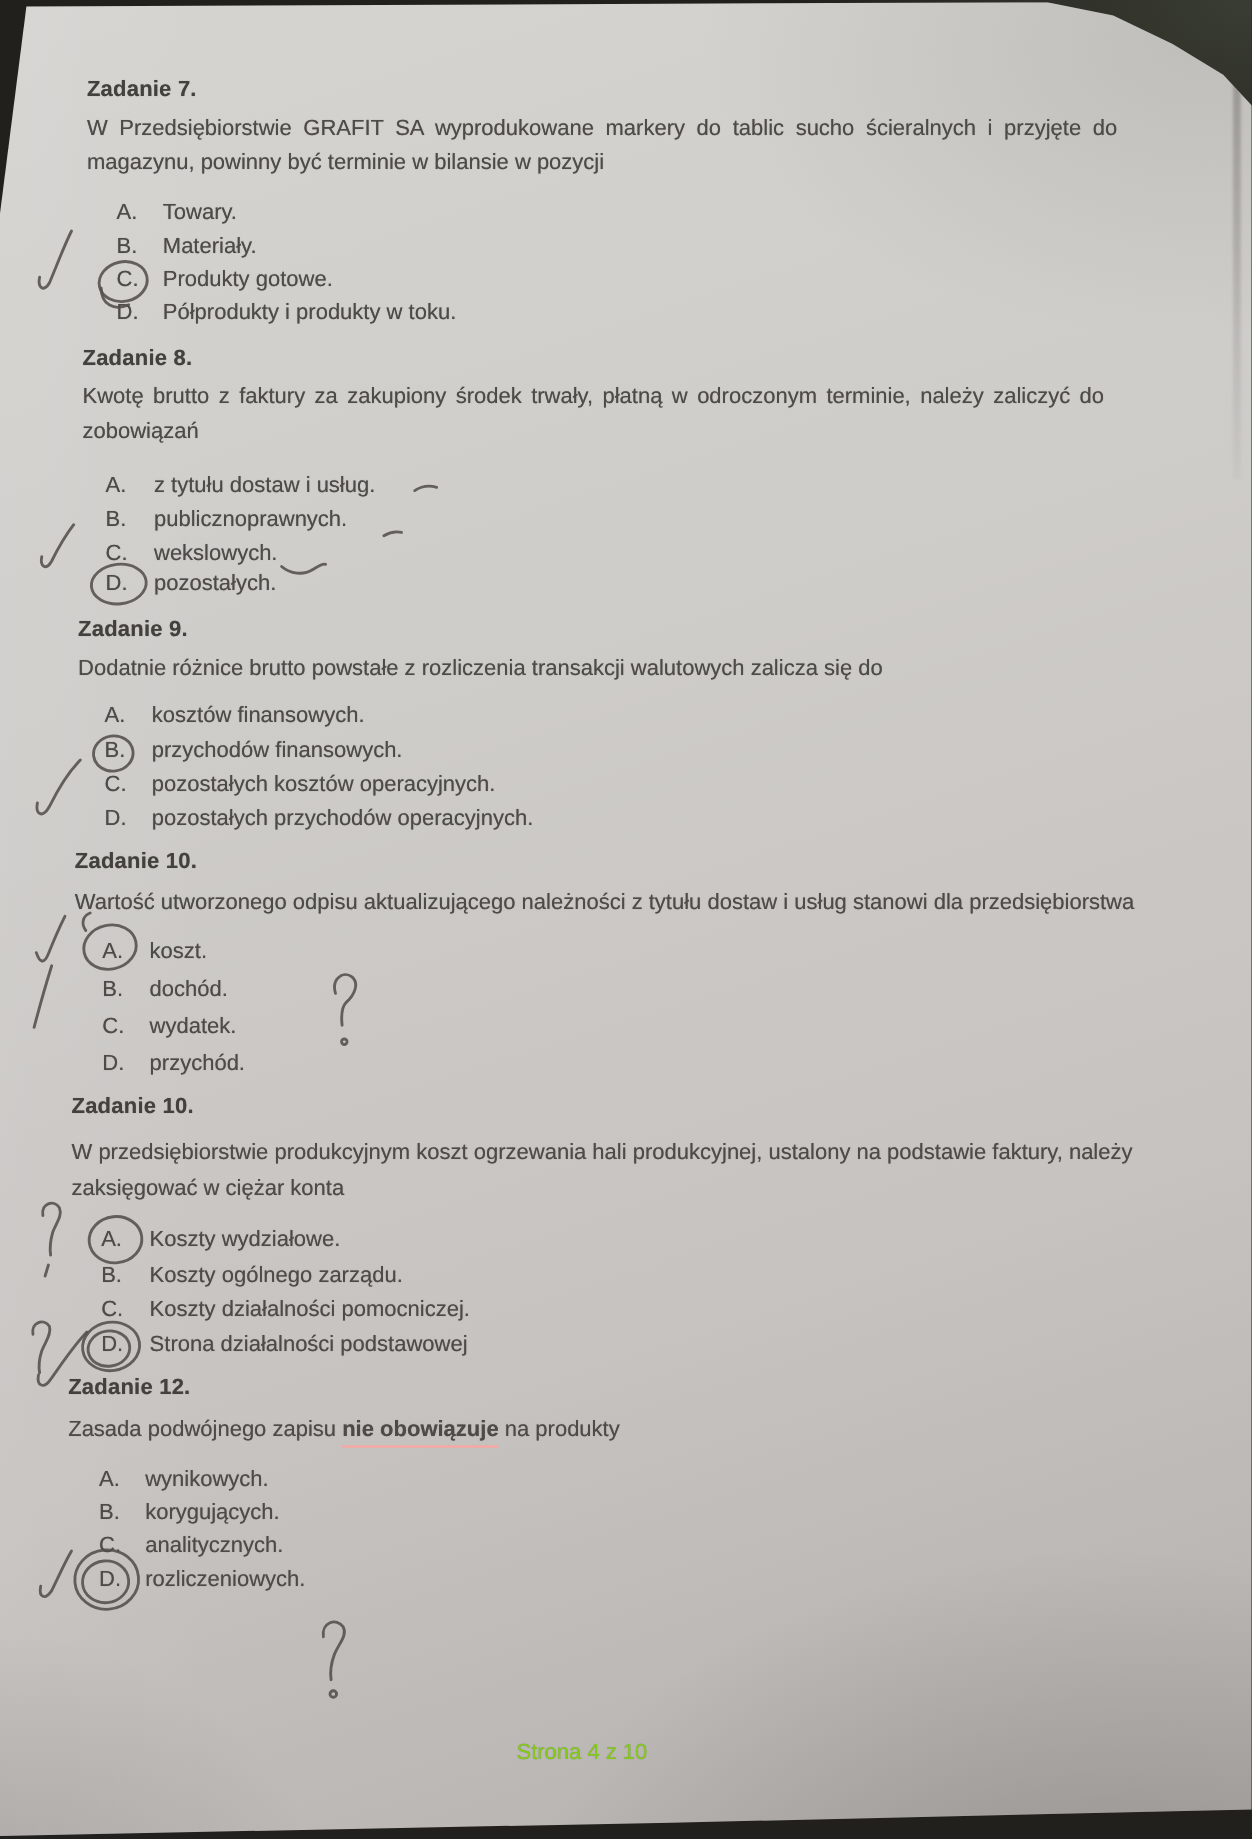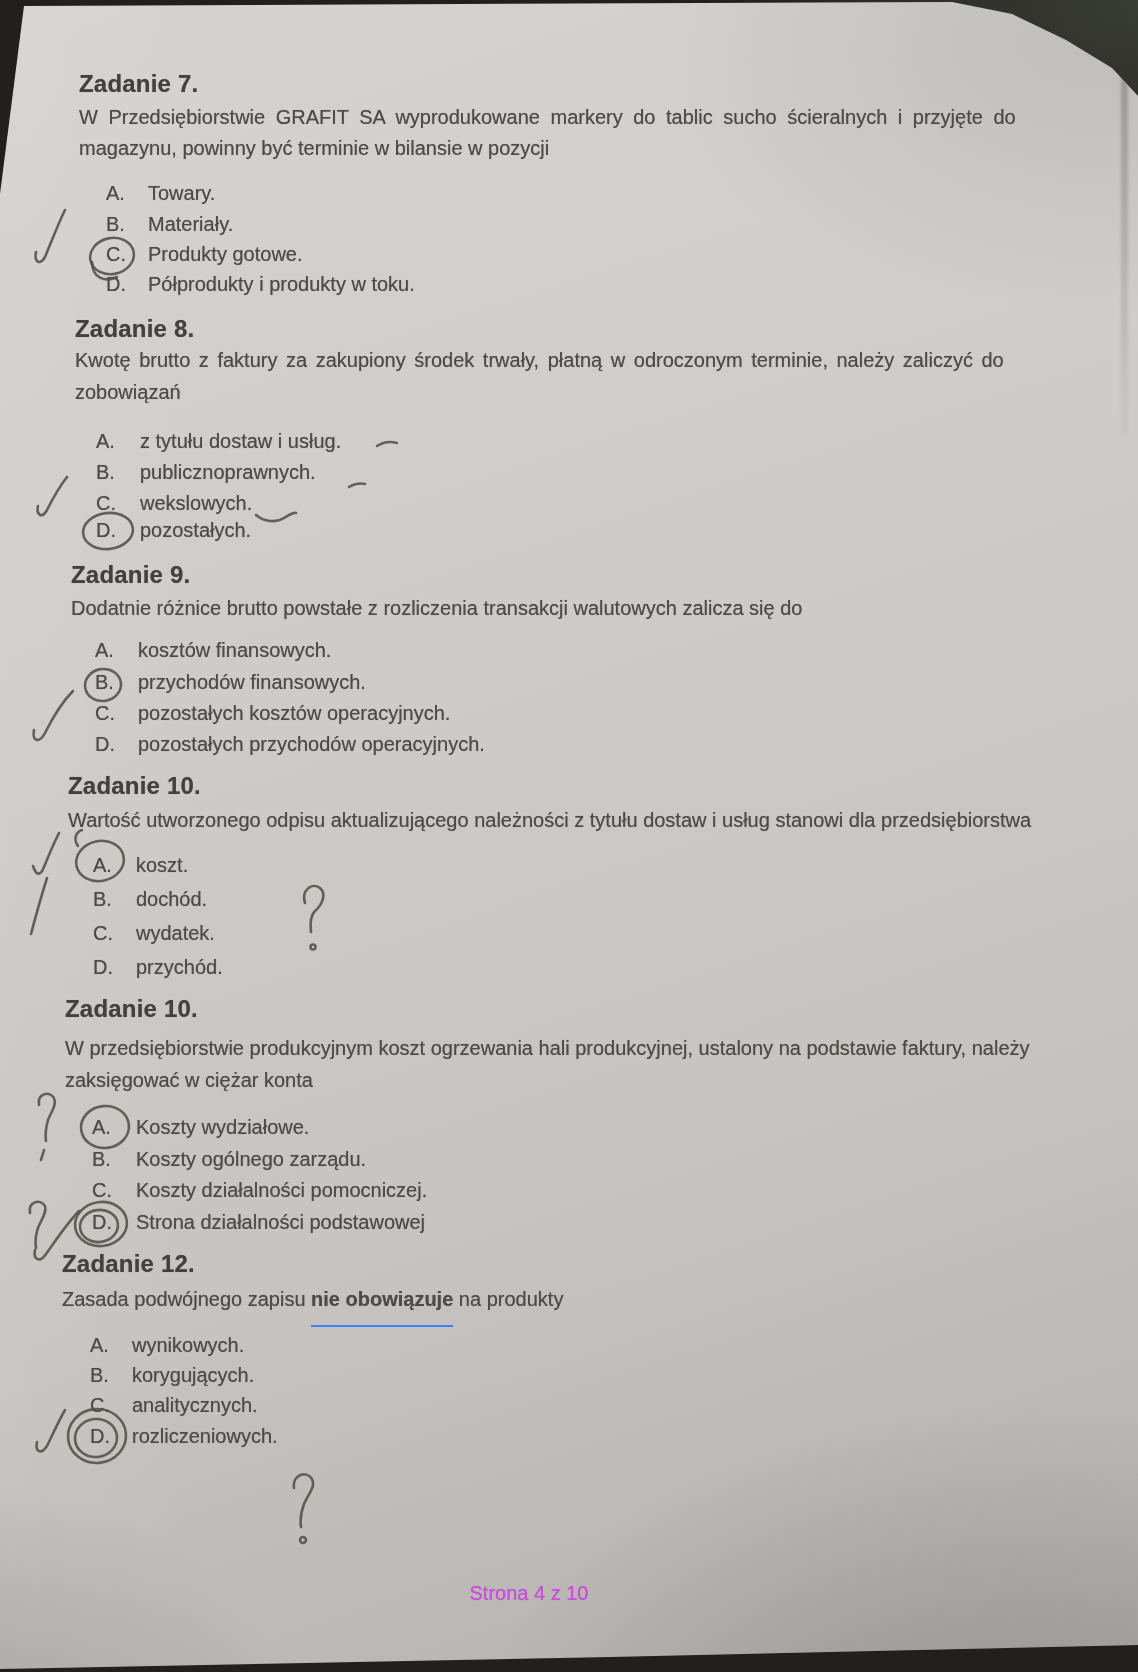--- a/index.html
+++ b/index.html
@@ -24,24 +24,24 @@
       radial-gradient(ellipse 700px 420px at 96% 2%, rgba(110,108,100,0.18), rgba(110,108,100,0) 65%),
       linear-gradient(to right, rgba(255,255,255,0.05), rgba(255,255,255,0) 18%);
   }
   .edge-line{
     position:absolute;left:1121px;top:66px;width:7px;height:370px;
     background:linear-gradient(to bottom, rgba(88,86,82,0.38), rgba(88,86,82,0.04));
     border-radius:4px;filter:blur(1.5px);
   }
   .t{position:absolute;white-space:nowrap;color:#4d4b47;font-size:20px;
      text-shadow:0 0 0.7px rgba(77,75,71,0.65);}
-  .h{position:absolute;white-space:nowrap;color:#43413d;font-size:24px;font-weight:bold;
+  .h{position:absolute;white-space:nowrap;color:#43413d;font-size:20px;font-weight:bold;
      text-shadow:0 0 0.7px rgba(67,65,61,0.6);letter-spacing:0.2px;}
-  .emph{font-weight:bold;border-bottom:2px solid #3b82f6;padding-bottom:15px;}
-  .footer{position:absolute;left:0;top:1582px;width:1058px;text-align:center;color:#d946ef;
+  .emph{font-weight:bold;border-bottom:2px solid #fca5a5;padding-bottom:4px;}
+  .footer{position:absolute;left:0;top:1582px;width:1058px;text-align:center;color:#84cc16;
      font-size:20px;text-shadow:0 0 0.7px rgba(82,79,75,0.6);}
   svg.marks{position:absolute;left:0;top:0;z-index:6;}
   svg.marks *{stroke:#53504b;fill:none;stroke-width:2.6;stroke-linecap:round;opacity:0.88;}
 </style>
 </head>
 <body>
 
 <div class="paper">
   <div class="vignette"></div>
   <div class="edge-line"></div>

